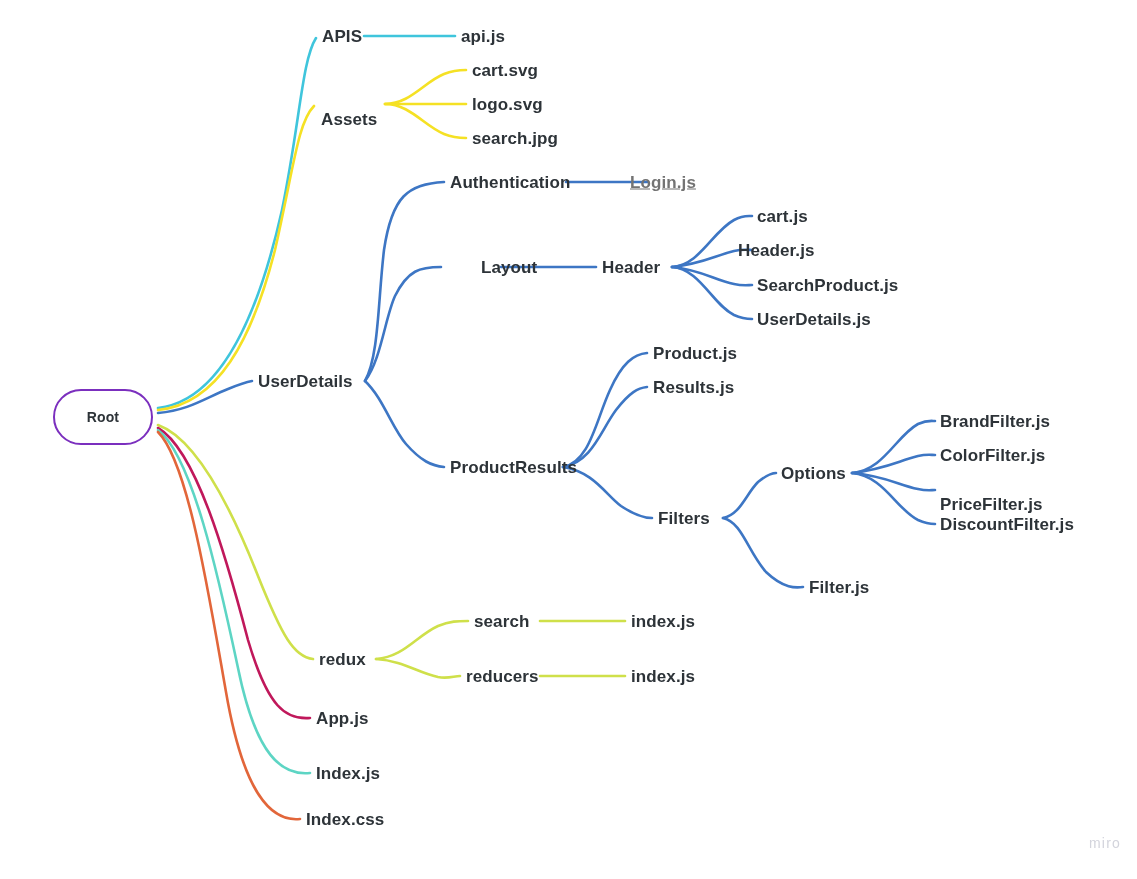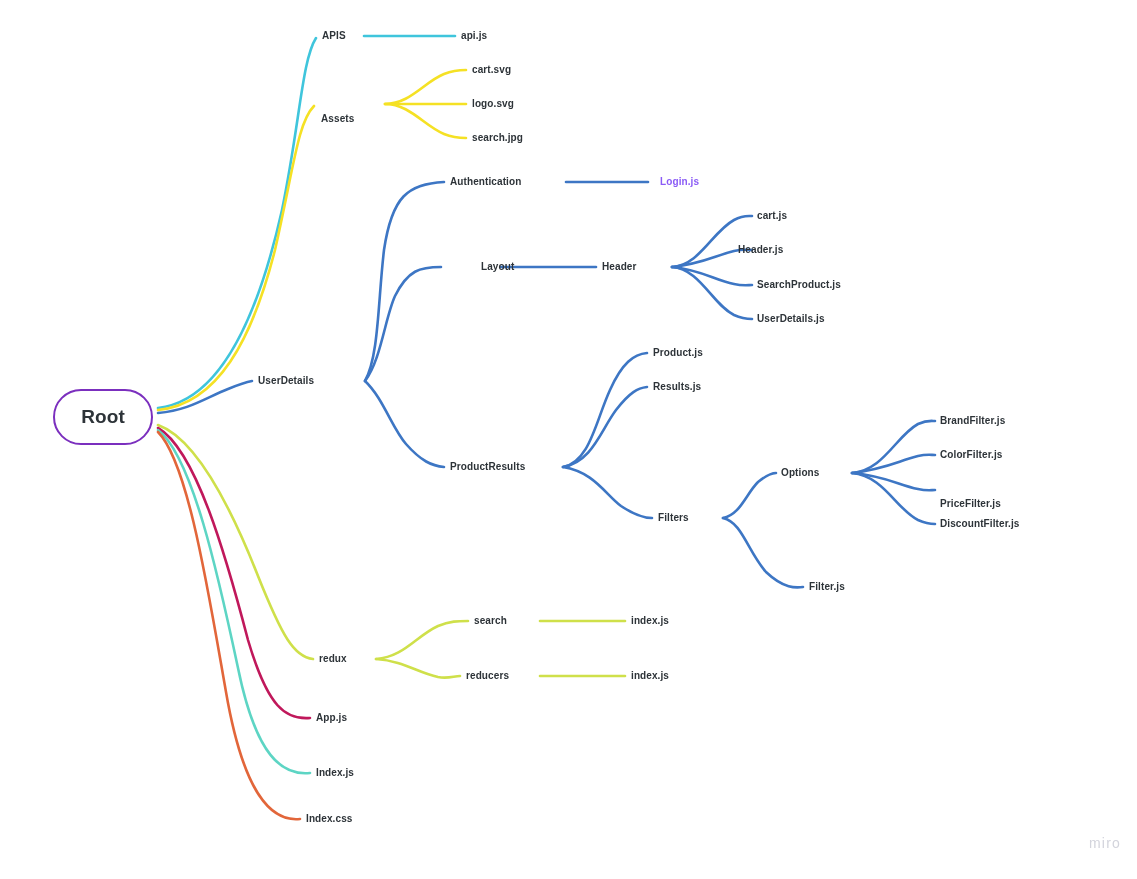--- a/index.html
+++ b/index.html
@@ -19,40 +19,40 @@
   }
   #edges {
     position: absolute;
     left: 0;
     top: 0;
     width: 1137px;
     height: 879px;
   }
   .node-label {
     position: absolute;
-    font-size: 10px;
+    font-size: 17px;
     font-weight: bold;
     color: #2d3338;
     white-space: nowrap;
     line-height: 1;
     transform: translateY(-50%);
     letter-spacing: 0.1px;
   }
   .root-node {
     position: absolute;
     box-sizing: border-box;
     border: 2.2px solid #7b2fbe;
     border-radius: 34px;
     background: #ffffff;
     display: flex;
     align-items: center;
     justify-content: center;
   }
   .root-node .root-text {
-    font-size: 19px;
+    font-size: 14px;
     font-weight: bold;
     color: #2d3338;
     letter-spacing: 0.1px;
   }
   .watermark {
     position: absolute;
     right: 16px;
     bottom: 28px;
     font-size: 14px;
     color: #d3d4dc;
@@ -107,21 +107,21 @@
 
   <div id="labels">
       <div class="node-label" style="left: 322px; top: 36px; color: rgb(45, 51, 56);">APIS</div>
       <div class="node-label" style="left: 461px; top: 36px; color: rgb(45, 51, 56);">api.js</div>
       <div class="node-label" style="left: 321px; top: 104px; color: rgb(45, 51, 56); margin-top: 15px;">Assets</div>
       <div class="node-label" style="left: 472px; top: 70px; color: rgb(45, 51, 56);">cart.svg</div>
       <div class="node-label" style="left: 472px; top: 104px; color: rgb(45, 51, 56);">logo.svg</div>
       <div class="node-label" style="left: 472px; top: 138px; color: rgb(45, 51, 56);">search.jpg</div>
       <div class="node-label" style="left: 258px; top: 381px; color: rgb(45, 51, 56);">UserDetails</div>
       <div class="node-label" style="left: 450px; top: 182px; color: rgb(45, 51, 56);">Authentication</div>
-      <div class="node-label" style="left: 660px; top: 182px; color: #8b5cf6;">Login.js</div>
+      <div class="node-label" style="left: 630px; top: 182px; color: #737373; text-decoration: underline;">Login.js</div>
       <div class="node-label" style="left: 447px; top: 267px; color: rgb(45, 51, 56); padding-left: 34px;">Layout</div>
       <div class="node-label" style="left: 602px; top: 267px; color: rgb(45, 51, 56);">Header</div>
       <div class="node-label" style="left: 757px; top: 216px; color: rgb(45, 51, 56);">cart.js</div>
       <div class="node-label" style="left: 738px; top: 250px; color: rgb(45, 51, 56);">Header.js</div>
       <div class="node-label" style="left: 757px; top: 285px; color: rgb(45, 51, 56);">SearchProduct.js</div>
       <div class="node-label" style="left: 757px; top: 319px; color: rgb(45, 51, 56);">UserDetails.js</div>
       <div class="node-label" style="left: 450px; top: 467px; color: rgb(45, 51, 56);">ProductResults</div>
       <div class="node-label" style="left: 653px; top: 353px; color: rgb(45, 51, 56);">Product.js</div>
       <div class="node-label" style="left: 653px; top: 387px; color: rgb(45, 51, 56);">Results.js</div>
       <div class="node-label" style="left: 658px; top: 518px; color: rgb(45, 51, 56);">Filters</div>

